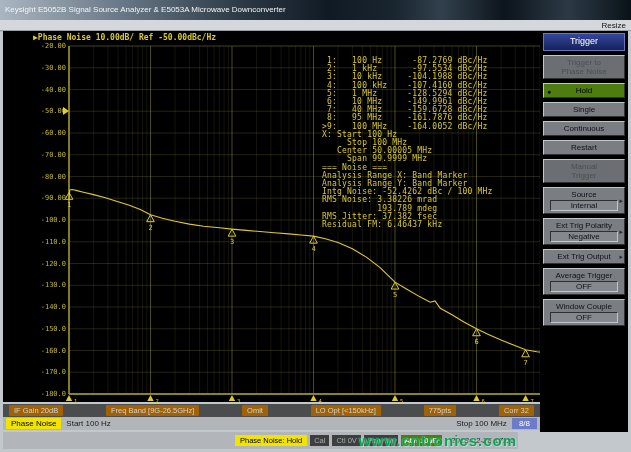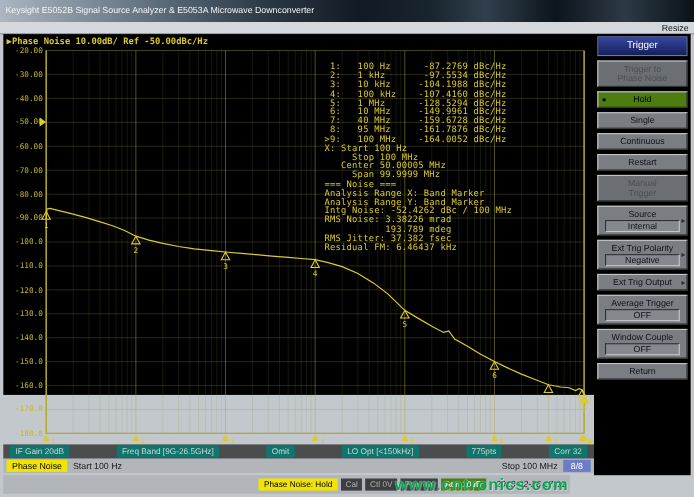--- a/index.html
+++ b/index.html
@@ -6,38 +6,38 @@
   .window{position:relative;width:631px;height:452px;background:#c3c8cd;overflow:hidden;
           font-family:"Liberation Sans",sans-serif;}
   
   .titlebar{position:absolute;left:0;top:0;width:631px;height:32px;
     background:linear-gradient(90deg,#aab6c0 0%,#6d7c8a 18%,#2c3a46 38%,#101a24 52%,#18242e 62%,#31404c 70%,#0c141c 80%,#2c3a46 90%,#0a1218 100%);
     color:#f2f4f6;font-size:8px;line-height:20px;padding-left:5px;box-sizing:border-box;}
   .menubar{position:absolute;left:0;top:20px;width:631px;height:11px;background:#d4d8dc;
     border-bottom:1px solid #9aa0a6;box-sizing:border-box;font-size:8px;color:#111;}
   .menubar .resize{position:absolute;right:5px;top:1px;}
   
-  .screen{position:absolute;left:3px;top:31px;width:537px;height:328px;background:#000;}
+  .screen{position:absolute;left:3px;top:31px;width:537px;height:371px;background:#000;padding-left:27px;}
   .trace-hdr{position:relative;height:13px;color:#dcca2b;font-family:"DejaVu Sans Mono",monospace;
     font-size:8px;font-weight:bold;line-height:13px;padding-left:3px;white-space:nowrap;}
   .carrier{position:absolute;top:6px;right:6px;color:#dcca2b;font-family:"DejaVu Sans Mono",monospace;
     font-size:7.5px;font-weight:bold;white-space:nowrap;z-index:5;}
   .carrier .gap{display:inline-block;width:18px;}
   .plot{position:relative;width:537px;height:360px;}
   .plot svg{position:absolute;left:0;top:0;}
   .ylab{position:absolute;left:0;width:36px;text-align:right;color:#c3b62a;
     font-family:"DejaVu Sans Mono",monospace;font-size:7px;line-height:7px;}
   .refarrow{position:absolute;left:33px;width:0;height:0;border-left:6px solid #e0ce2e;
     border-top:4px solid transparent;border-bottom:4px solid transparent;}
   .info{position:absolute;left:280px;top:1px;margin:12px;color:#dcca2b;
     font-family:"DejaVu Sans Mono",monospace;font-size:8px;line-height:8.2px;letter-spacing:.2px;}
   
   .sb1{position:absolute;left:0;top:373px;width:537px;height:13px;background:#4a4c4e;
     display:flex;justify-content:space-between;align-items:center;padding:0 6px;box-sizing:border-box;}
-  .sb1 .chip{background:#0f766e;color:#cfd3cf;font-size:7.5px;padding:1px 5px;border-radius:1px;white-space:nowrap;}
+  .sb1 .chip{background:#a16207;color:#cfd3cf;font-size:7.5px;padding:1px 5px;border-radius:1px;white-space:nowrap;}
   .sb2{position:absolute;left:0;top:386px;width:537px;height:13px;background:#b2b6ba;
     display:flex;justify-content:space-between;align-items:center;padding:0 3px;box-sizing:border-box;
     font-size:8px;color:#1a1a1a;}
   .sb2 .left,.sb2 .right{display:flex;align-items:center;gap:5px;}
   .chip-yellow{background:#f0e400;color:#000;padding:1px 5px;font-size:8px;white-space:nowrap;}
   .chip-blue{background:#6c7cc8;color:#fff;padding:1px 7px;font-size:8px;white-space:nowrap;}
   
   .sidebar{position:absolute;left:540px;top:31px;width:88px;height:401px;background:#000;
     padding:2px 3px;box-sizing:border-box;}
   .sb-head{height:16px;background:linear-gradient(#35479e,#16205a);border:1px solid #6a76b8;
@@ -333,23 +333,20 @@
         <span class="arrow">▸</span>
       </div>
       <div class="sbtn">
         <span class="lbl">Average Trigger</span>
         <span class="val">OFF</span>
       </div>
       <div class="sbtn">
         <span class="lbl">Window Couple</span>
         <span class="val">OFF</span>
       </div>
-      <div class="sbtn">
-        <span class="lbl">Return</span>
-      </div>
     </div>
 
   <div class="taskbar" id="taskbar">
     <span class="chip-yellow">Phase Noise: Hold</span>
       <span class="chip-gray">Cal</span>
       <span class="chip-gray">Ctl 0V</span>
       <span class="chip-gray">Pow 0V</span>
       <span class="chip-blue2">Attn 10dB</span>
       <span class="timestamp">2013-02-26 17:01</span>
     <span class="watermark">www.cntronics.com</span>

